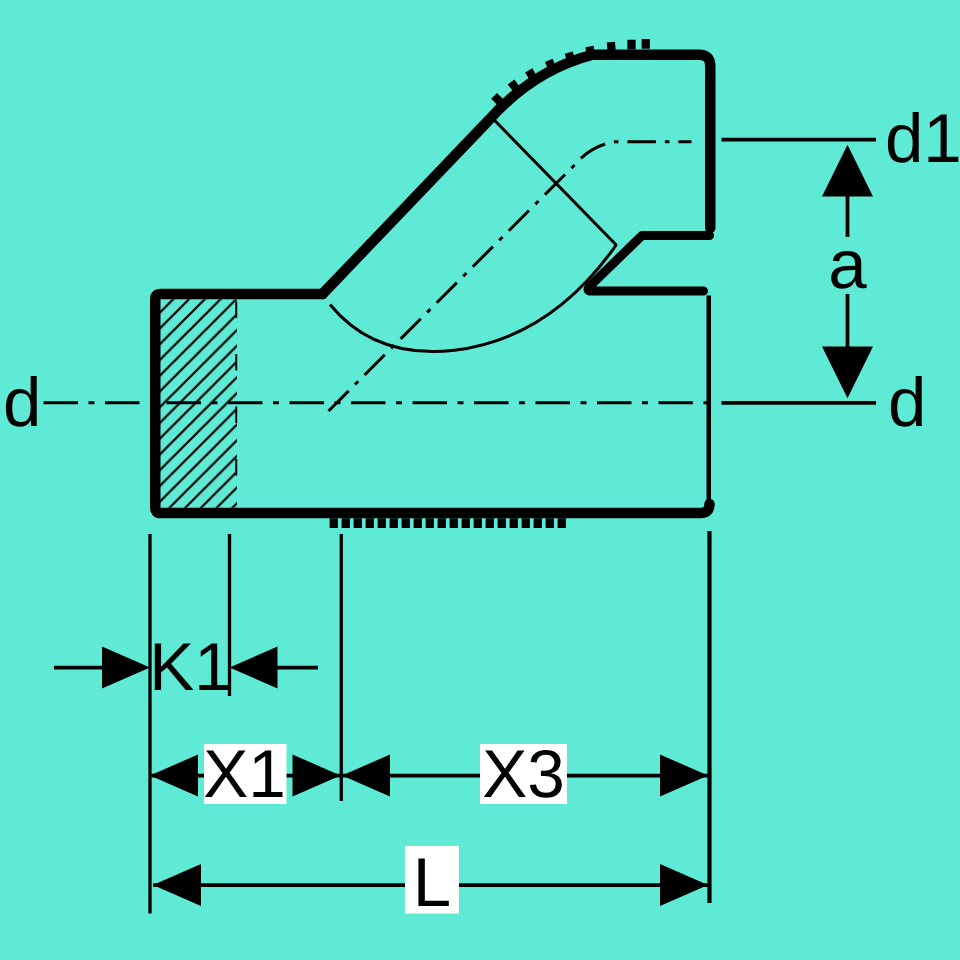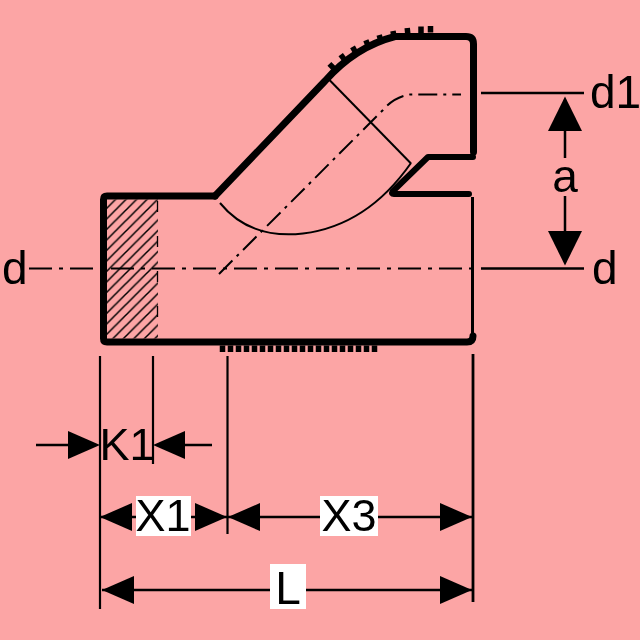--- a/index.html
+++ b/index.html
@@ -1,16 +1,16 @@
 <!DOCTYPE html>
 <html><head>
 <meta charset="utf-8">
 <style>
   html,body{margin:0;padding:0;background:#ffffff;}
-  .stage{width:640px;height:640px;background:#fca5a5;position:relative;overflow:hidden;}
+  .stage{width:640px;height:640px;background:#5eead4;position:relative;overflow:hidden;}
   svg{display:block;}
   text{font-family:"Liberation Sans", sans-serif;fill:#000000;}
   .lbl{font-size:45px;}
   .lbl-big{font-size:46px;}
 </style>
 </head>
 <body>
 
 <div class="stage">
 <svg width="640" height="640" viewBox="0 0 640 640">

